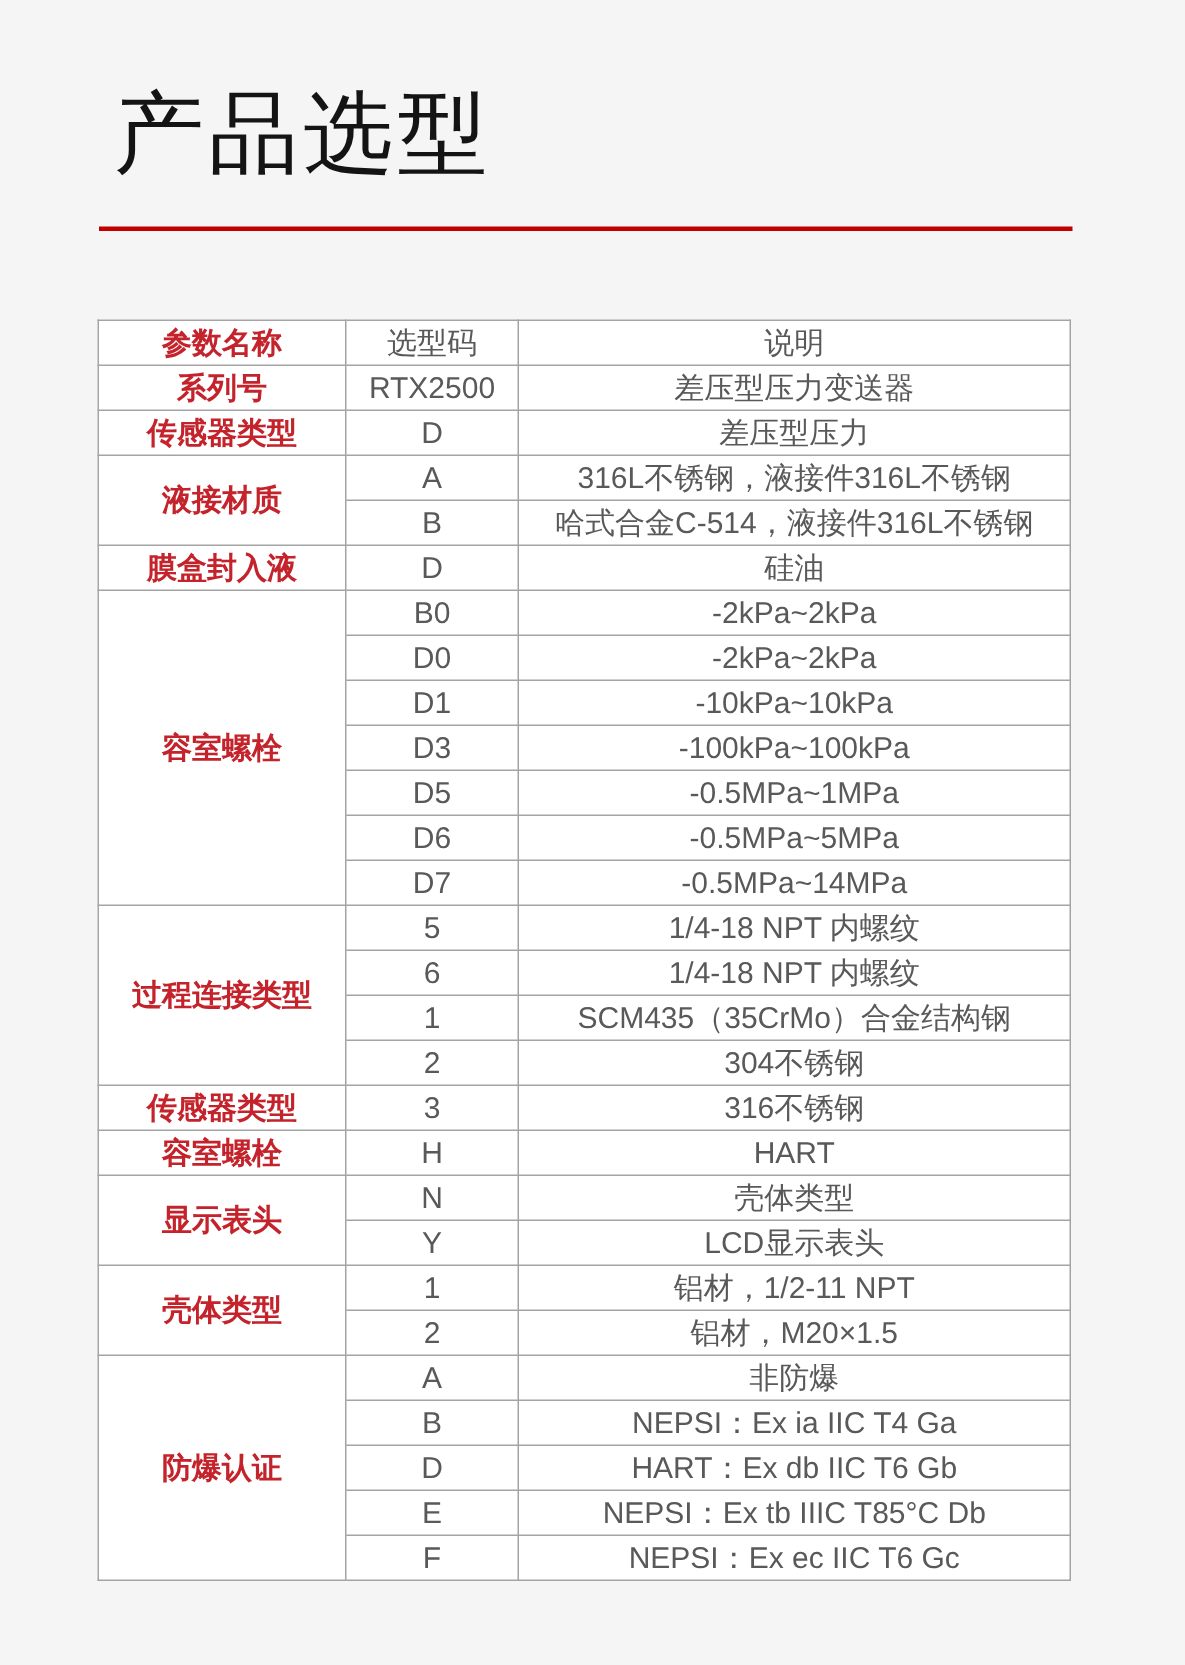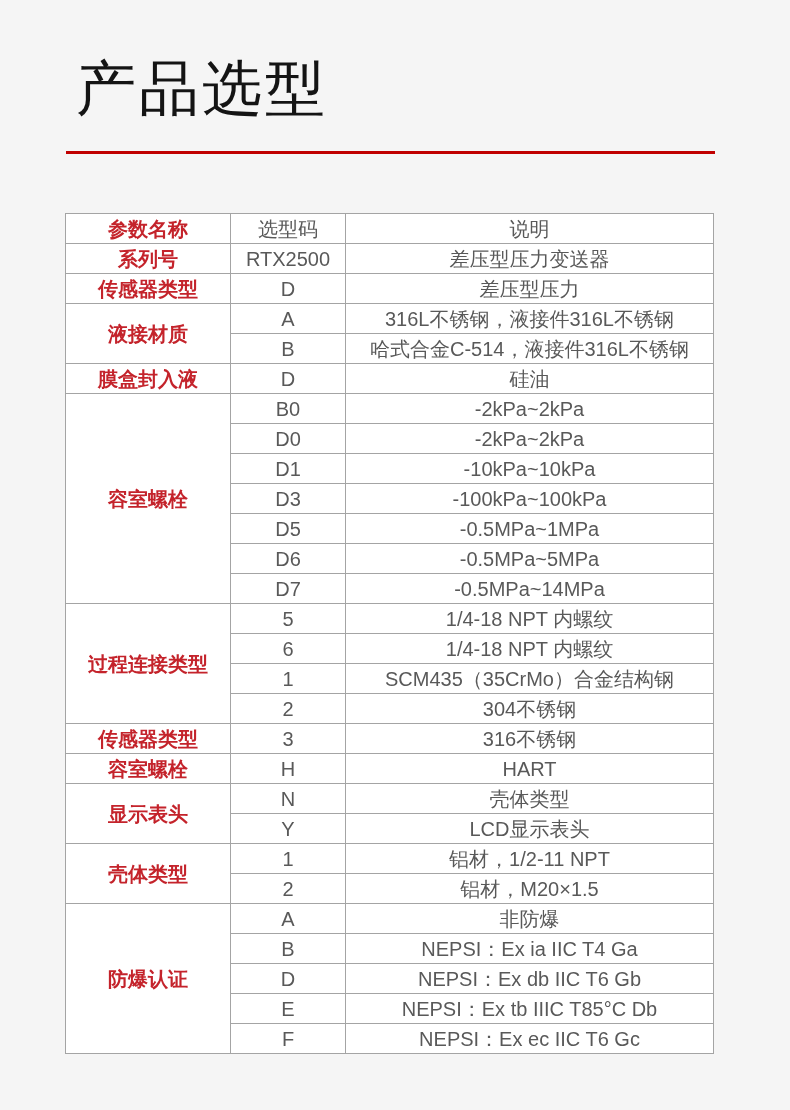--- a/index.html
+++ b/index.html
@@ -174,21 +174,21 @@
         <td class="param" rowspan="5">防爆认证</td>
         <td>A</td>
         <td>非防爆</td>
       </tr>
       <tr>
         <td>B</td>
         <td>NEPSI：Ex ia IIC T4 Ga</td>
       </tr>
       <tr>
         <td>D</td>
-        <td>NEPSI：Ex db IIC T6 Gb</td>
+        <td>HART：Ex db IIC T6 Gb</td>
       </tr>
       <tr>
         <td>E</td>
         <td>NEPSI：Ex tb IIIC T85°C Db</td>
       </tr>
       <tr>
         <td>F</td>
         <td>NEPSI：Ex ec IIC T6 Gc</td>
       </tr>
     </tbody>

